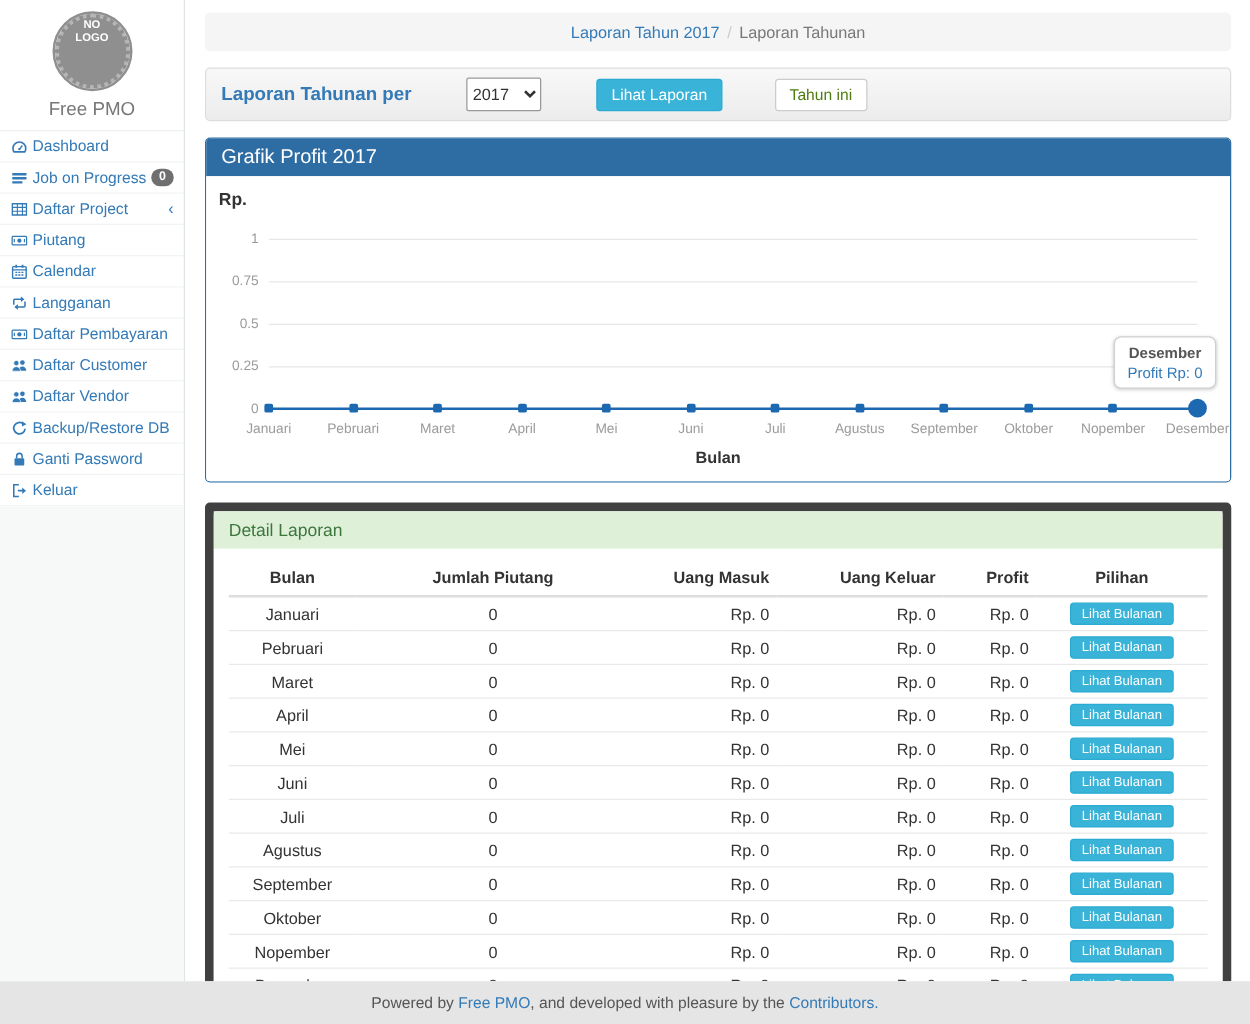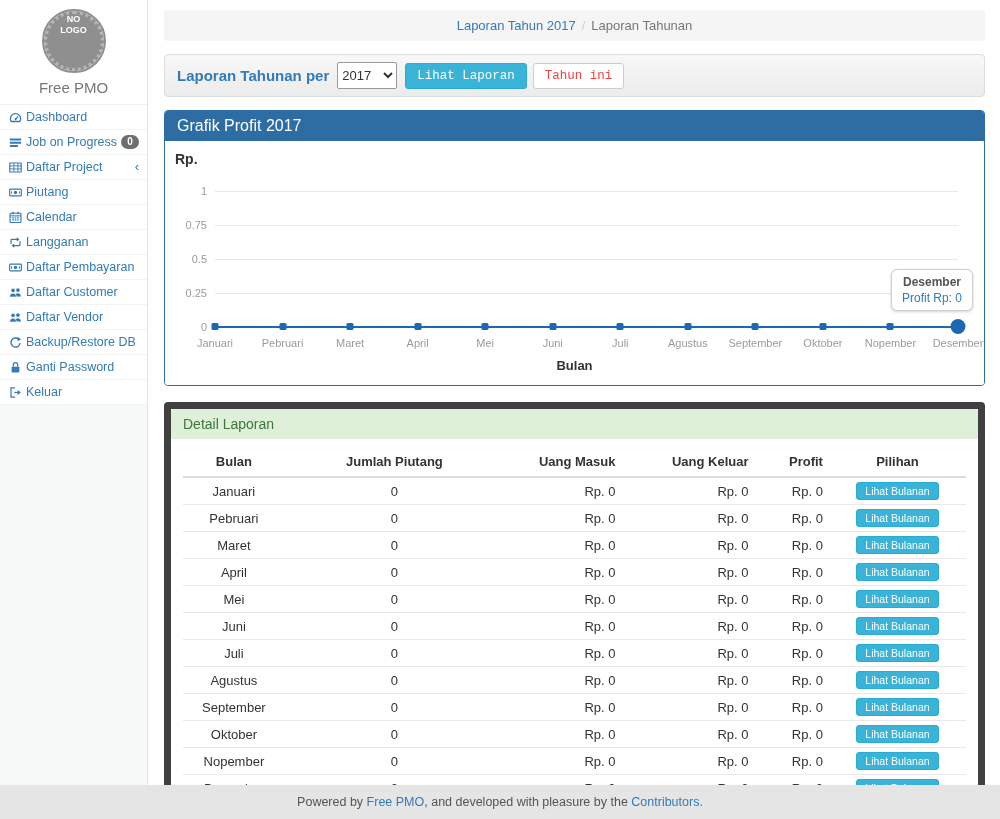--- a/index.html
+++ b/index.html
@@ -29,28 +29,28 @@
 
   
   .content { position:absolute; left:149px; top:0; right:0; height:785px; background:#fff; overflow:hidden; }
   .breadcrumb { margin:10px 15px 0; background:#f5f5f5; border-radius:4px; padding:8px 14px;
                 font-size:13px; color:#777;text-align:center; }
   .breadcrumb a { color:#337ab7; text-decoration:none; cursor:pointer; }
   .bc-sep { margin:0 6px; color:#ccc; }
 
   .filterbox { margin:13px 15px 0; background:linear-gradient(#f8f8f8,#ececec);
                border:1px solid #ddd; border-radius:4px; padding:7px 12px;
-               display:flex; align-items:center; }
+               display:flex; align-items:center;gap:36px; }
   .filter-label { color:#337ab7; font-weight:bold; font-size:15px; margin-right:8px; }
   select.year { height:27px; width:60px; font-size:13px; border:1px solid #999; border-radius:2px;
                 background:#fff; color:#333; font-family:inherit; }
   .btn { font-size:12.5px; border-radius:3px; padding:5px 11px; border:1px solid transparent;
-         cursor:pointer; font-family:Liberation Mono, monospace; }
+         cursor:pointer; font-family:Liberation Sans, sans-serif; }
   .btn-info { background:#39b3d7; border-color:#2aabd2; color:#fff; margin-left:8px; }
-  .btn-default { background:#fff; border-color:#ccc; color:#ef4444; margin-left:6px; }
+  .btn-default { background:#fff; border-color:#ccc; color:#4d7c0f; margin-left:6px; }
 
   
   .panel { margin:13px 15px 0; border-radius:4px; background:#fff; }
   .panel-chart { border:1px solid #2e6da4; }
   .panel-chart .phead { background:#2e6da4; color:#fff; padding:6px 12px; font-size:16px;
                         border-radius:3px 3px 0 0; }
   .pbody { background:#fff; padding:8px 12px; border-radius:0 0 3px 3px; }
 
   
   .chart { position:relative; height:228px; }

